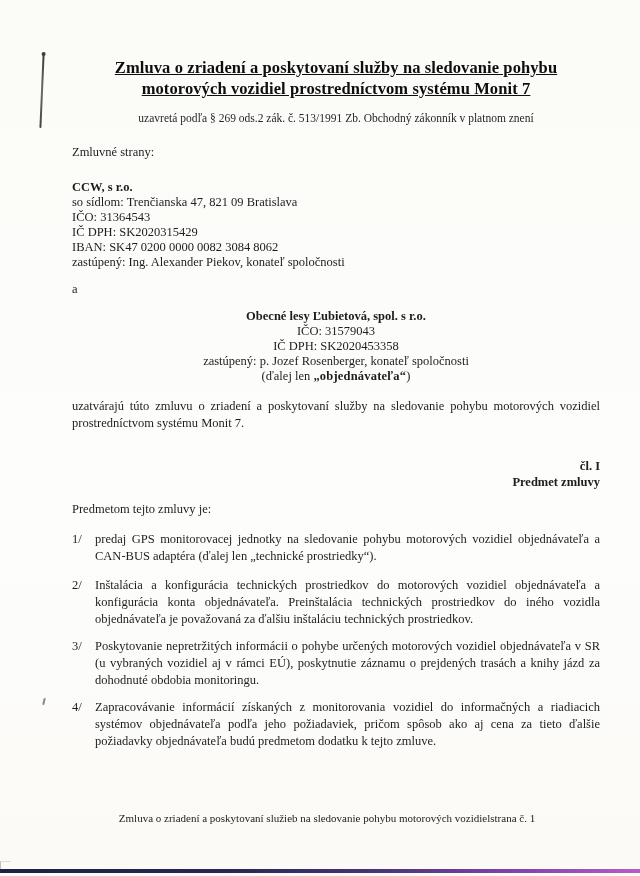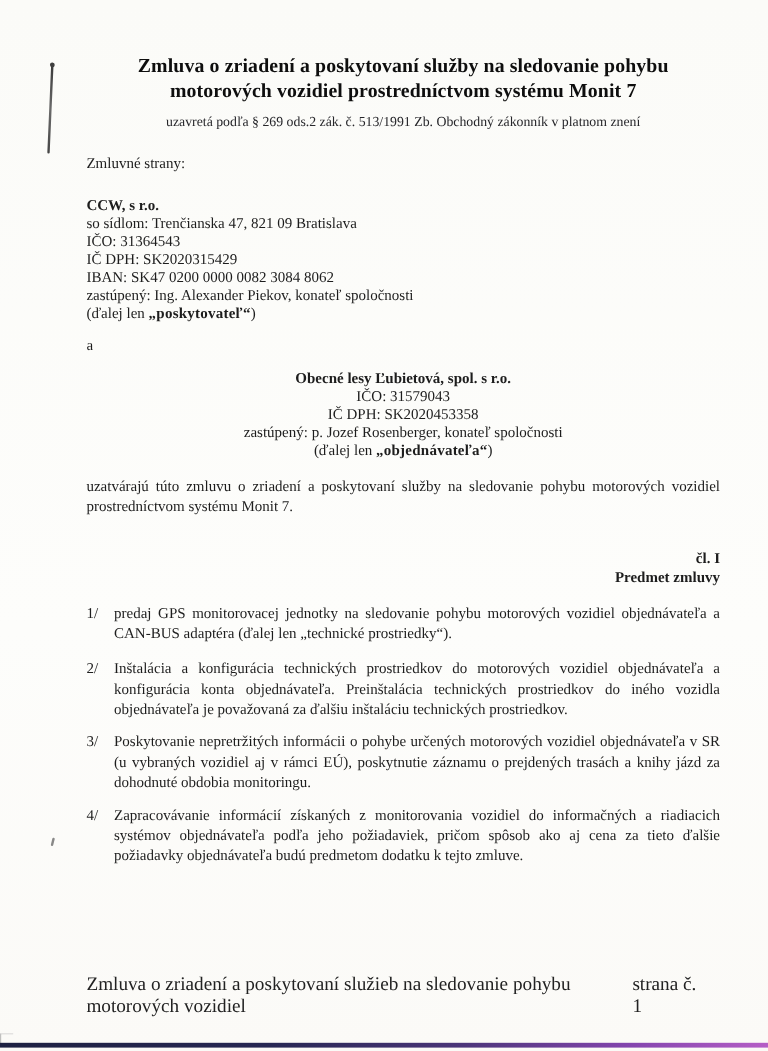--- a/index.html
+++ b/index.html
@@ -13,22 +13,23 @@
   }
   .page {
     position: absolute; inset: 0;
     padding: 44px 40px 0 72px;
     box-sizing: border-box;
     background: linear-gradient(180deg, #fbfbf8 0%, #fdfdfb 60%, #fbfaf7 100%);
   }
   .doc-title {
     font-size: 16.5px; font-weight: bold; color: #0e0e0e;
     text-align: center; line-height: 21px;
-    max-width: 474px; margin: 0 auto;
+    max-width: 474px; margin: 13px auto;
     letter-spacing: 0.1px;
+    text-decoration: underline;
   }
   .doc-subtitle {
     font-size: 11.5px; text-align: center;
     margin-top: 10px; line-height: 13px; color: #26262a;
   }
   .parties-label { margin-top: 20px; font-size: 12.5px; line-height: 15px; }
   .party { margin-top: 20px; }
   .party-name { font-weight: bold; font-size: 12.5px; line-height: 15px; }
   .party-line { font-size: 12.5px; line-height: 15px; }
   .party-alias { font-size: 12.5px; line-height: 15px; }
@@ -46,21 +47,21 @@
   .clause { display: flex; font-size: 12.5px; line-height: 17px; }
   .clause-num { flex: 0 0 23px; }
   .clause-text { flex: 1; text-align: justify; }
   .clause-1 { margin-top: 14px; }
   .clause-2 { margin-top: 12px; }
   .clause-3 { margin-top: 10px; }
   .clause-4 { margin-top: 10px; }
   .footer {
     position: absolute; left: 72px; right: 40px; top: 812px;
     display: flex; justify-content: center;
-    font-size: 16px; color: #222;
+    font-size: 11px; color: #222;
   }
   .footer-right { margin-right: 18px; }
   .pen-mark {
     position: absolute; left: 41px; top: 54px;
     width: 2px; height: 74px;
     background: linear-gradient(180deg, #3a3a3a, #6a6a6a 50%, #454545);
     border-radius: 1px;
     transform: rotate(2.5deg);
   }
   .pen-mark::before {
@@ -92,40 +93,40 @@
 
   <div class="parties-label">Zmluvné strany:</div>
 
   <div class="party party1">
     <div class="party-name">CCW, s r.o.</div>
     <div class="party-line">so sídlom: Trenčianska 47, 821 09 Bratislava</div>
     <div class="party-line">IČO: 31364543</div>
     <div class="party-line">IČ DPH: SK2020315429</div>
     <div class="party-line">IBAN: SK47 0200 0000 0082 3084 8062</div>
     <div class="party-line">zastúpený: Ing. Alexander Piekov, konateľ spoločnosti</div>
-    <div class="party-alias"><span>(ďalej len </span><b>„poskytovateľ“</b><span>)</span></div>
   </div>
 
   <div class="connector">a</div>
 
   <div class="party party2">
     <div class="party-name">Obecné lesy Ľubietová, spol. s r.o.</div>
     <div class="party-line">IČO: 31579043</div>
     <div class="party-line">IČ DPH: SK2020453358</div>
     <div class="party-line">zastúpený: p. Jozef Rosenberger, konateľ spoločnosti</div>
     <div class="party-alias"><span>(ďalej len </span><b>„objednávateľa“</b><span>)</span></div>
   </div>
 
   <div class="closing-par">uzatvárajú túto zmluvu o zriadení a poskytovaní služby na sledovanie pohybu motorových vozidiel prostredníctvom systému Monit 7.</div>
 
   <div class="article-head">
     <div class="article-num">čl. I</div>
     <div class="article-title">Predmet zmluvy</div>
   </div>
 
+  <div class="article-intro">Predmetom tejto zmluvy je:</div>
 
   <div class="clause clause-1">
     <span class="clause-num">1/</span>
     <span class="clause-text">predaj GPS monitorovacej jednotky na sledovanie pohybu motorových vozidiel objednávateľa a CAN-BUS adaptéra (ďalej len „technické prostriedky“).</span>
   </div>
   <div class="clause clause-2">
     <span class="clause-num">2/</span>
     <span class="clause-text">Inštalácia a konfigurácia technických prostriedkov do motorových vozidiel objednávateľa a konfigurácia konta objednávateľa. Preinštalácia technických prostriedkov do iného vozidla objednávateľa je považovaná za ďalšiu inštaláciu technických prostriedkov.</span>
   </div>
   <div class="clause clause-3">

